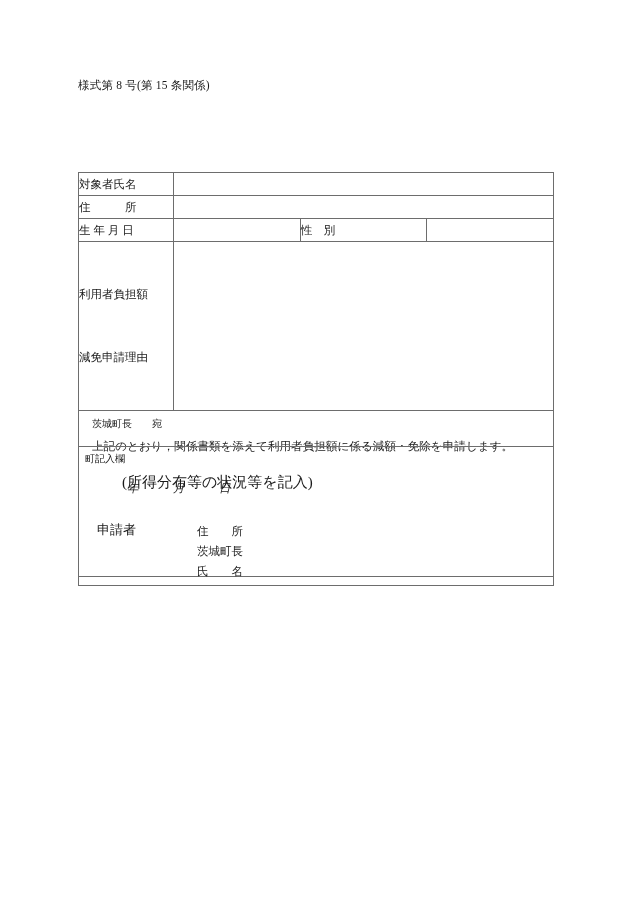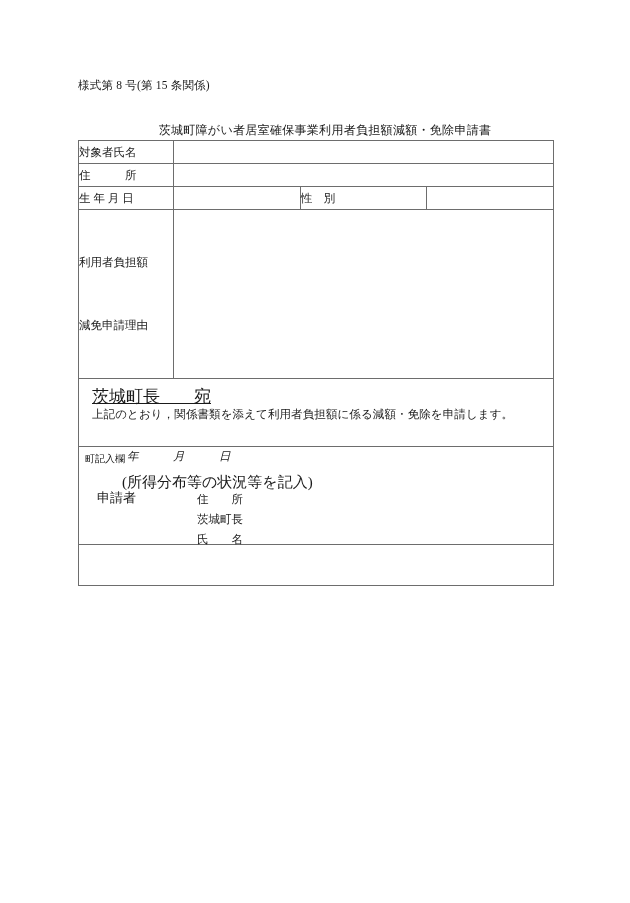--- a/index.html
+++ b/index.html
@@ -45,21 +45,21 @@
     letter-spacing: 0.3px;
     white-space: pre;
     padding-left: 18px;
     box-sizing: border-box;
   }
 
   
   .form-table {
     position: absolute;
     left: 78px;
-    top: 140px;
+    top: 172px;
     width: 476px;
     border-collapse: collapse;
     table-layout: fixed;
     font-size: 11.5px;
   }
   .form-table td {
     border: 1px solid #6d6d6d;
     padding: 0;
     vertical-align: middle;
   }
@@ -102,23 +102,22 @@
     padding: 0;
   }
   .statement-inner {
     position: relative;
     height: 165px;
   }
   .stmt-addressee {
     position: absolute;
     left: 13px;
     top: 6px;
-    font-size: 17px;
-    white-space: pre;
-    text-decoration: underline;
+    font-size: 10px;
+    white-space: pre;
   }
   .stmt-body {
     position: absolute;
     left: 13px;
     top: 28px;
     font-size: 11.5px;
     white-space: pre;
     letter-spacing: 0.1px;
   }
   .stmt-date {
@@ -174,21 +173,20 @@
     margin-left: 28px;
   }
 </style>
 </head>
 <body>
 
 <div class="page">
 
   <div class="form-number">様式第 8 号(第 15 条関係)</div>
 
-  <div class="doc-title">茨城町障がい者居室確保事業利用者負担額減額・免除申請書</div>
 
   <table class="form-table">
     <tbody>
       <tr>
         <td class="label-cell">対象者氏名</td>
         <td class="value-cell" colspan="3"></td>
       </tr>
       <tr>
         <td class="label-cell">住　　　所</td>
         <td class="value-cell" colspan="3"></td>

